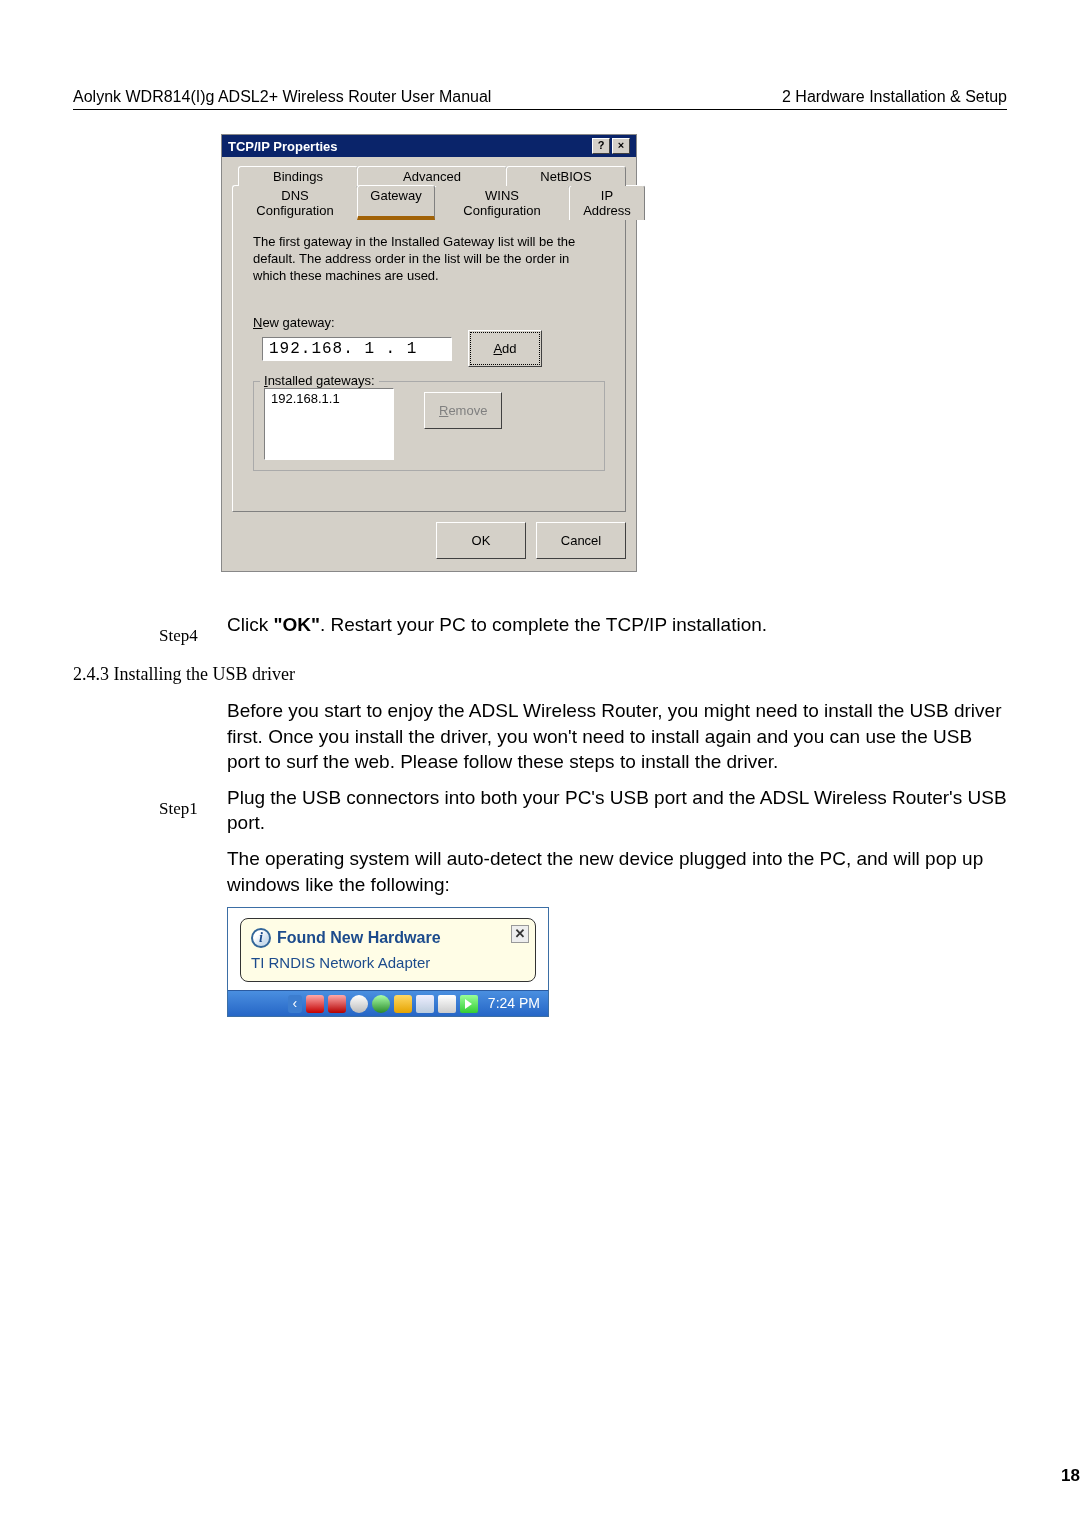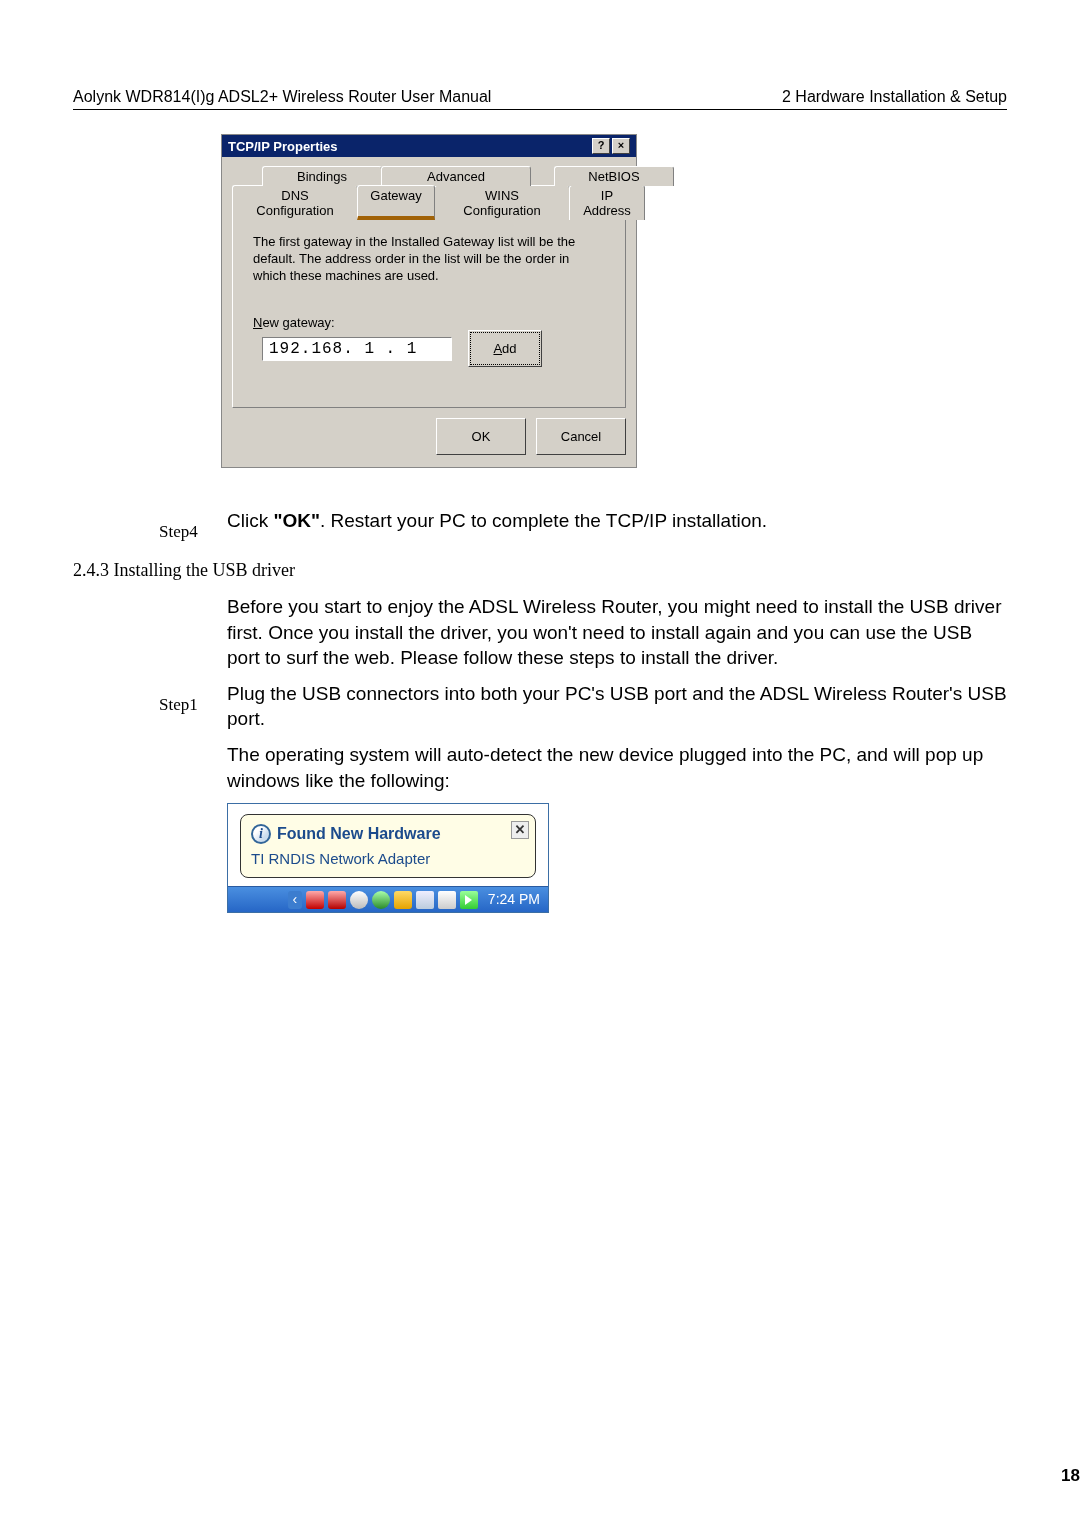--- a/index.html
+++ b/index.html
@@ -71,21 +71,21 @@
     font-size: 13px;
     border-top-left-radius: 3px;
     border-top-right-radius: 3px;
     text-align:center;
   }
   .tab.back { position:relative; top:1px; }
   .tab.active {
     border-bottom: 4px solid #a16207;
     position:relative; z-index:2;
   }
-  .tab.wide1 { flex:0 0 120px;margin-left:24px; }
+  .tab.wide1 { flex:0 0 120px; }
   .tab.wide2 { flex:0 0 150px; }
   .tab.small { flex:0 0 78px; }
   .tab.med { flex:0 0 100px; }
   .tab-panel {
     border: 1px solid #fff;
     border-right-color:#808080;
     border-bottom-color:#808080;
     padding: 14px 20px 40px 20px;
     margin-top:-1px;
   }
@@ -302,20 +302,33 @@
         <div class="lbl">
           <span class="u">N</span><span>ew gateway:</span>
         </div>
         <div style="display:flex; align-items:center; gap:16px;margin-left:9px;">
           <span class="ip-box">192.168. 1 . 1</span>
           <span class="btn dotted">
             <span class="u">A</span><span>dd</span>
           </span>
         </div>
 
+        <div class="fieldset">
+          <div class="legend">
+            <span class="u">I</span><span>nstalled gateways:</span>
+          </div>
+          <div style="display:flex; gap:30px; align-items:flex-start;">
+            <div class="listbox">
+              <div class="list-item">192.168.1.1</div>
+            </div>
+            <span class="btn disabled" style="margin-top:4px;">
+              <span class="u">R</span><span>emove</span>
+            </span>
+          </div>
+        </div>
       </div>
       <div class="dialog-footer">
         <span class="btn">OK</span>
         <span class="btn">Cancel</span>
       </div>
     </div>
   </div>
 
   <div class="content">
     <div class="instr-row">

